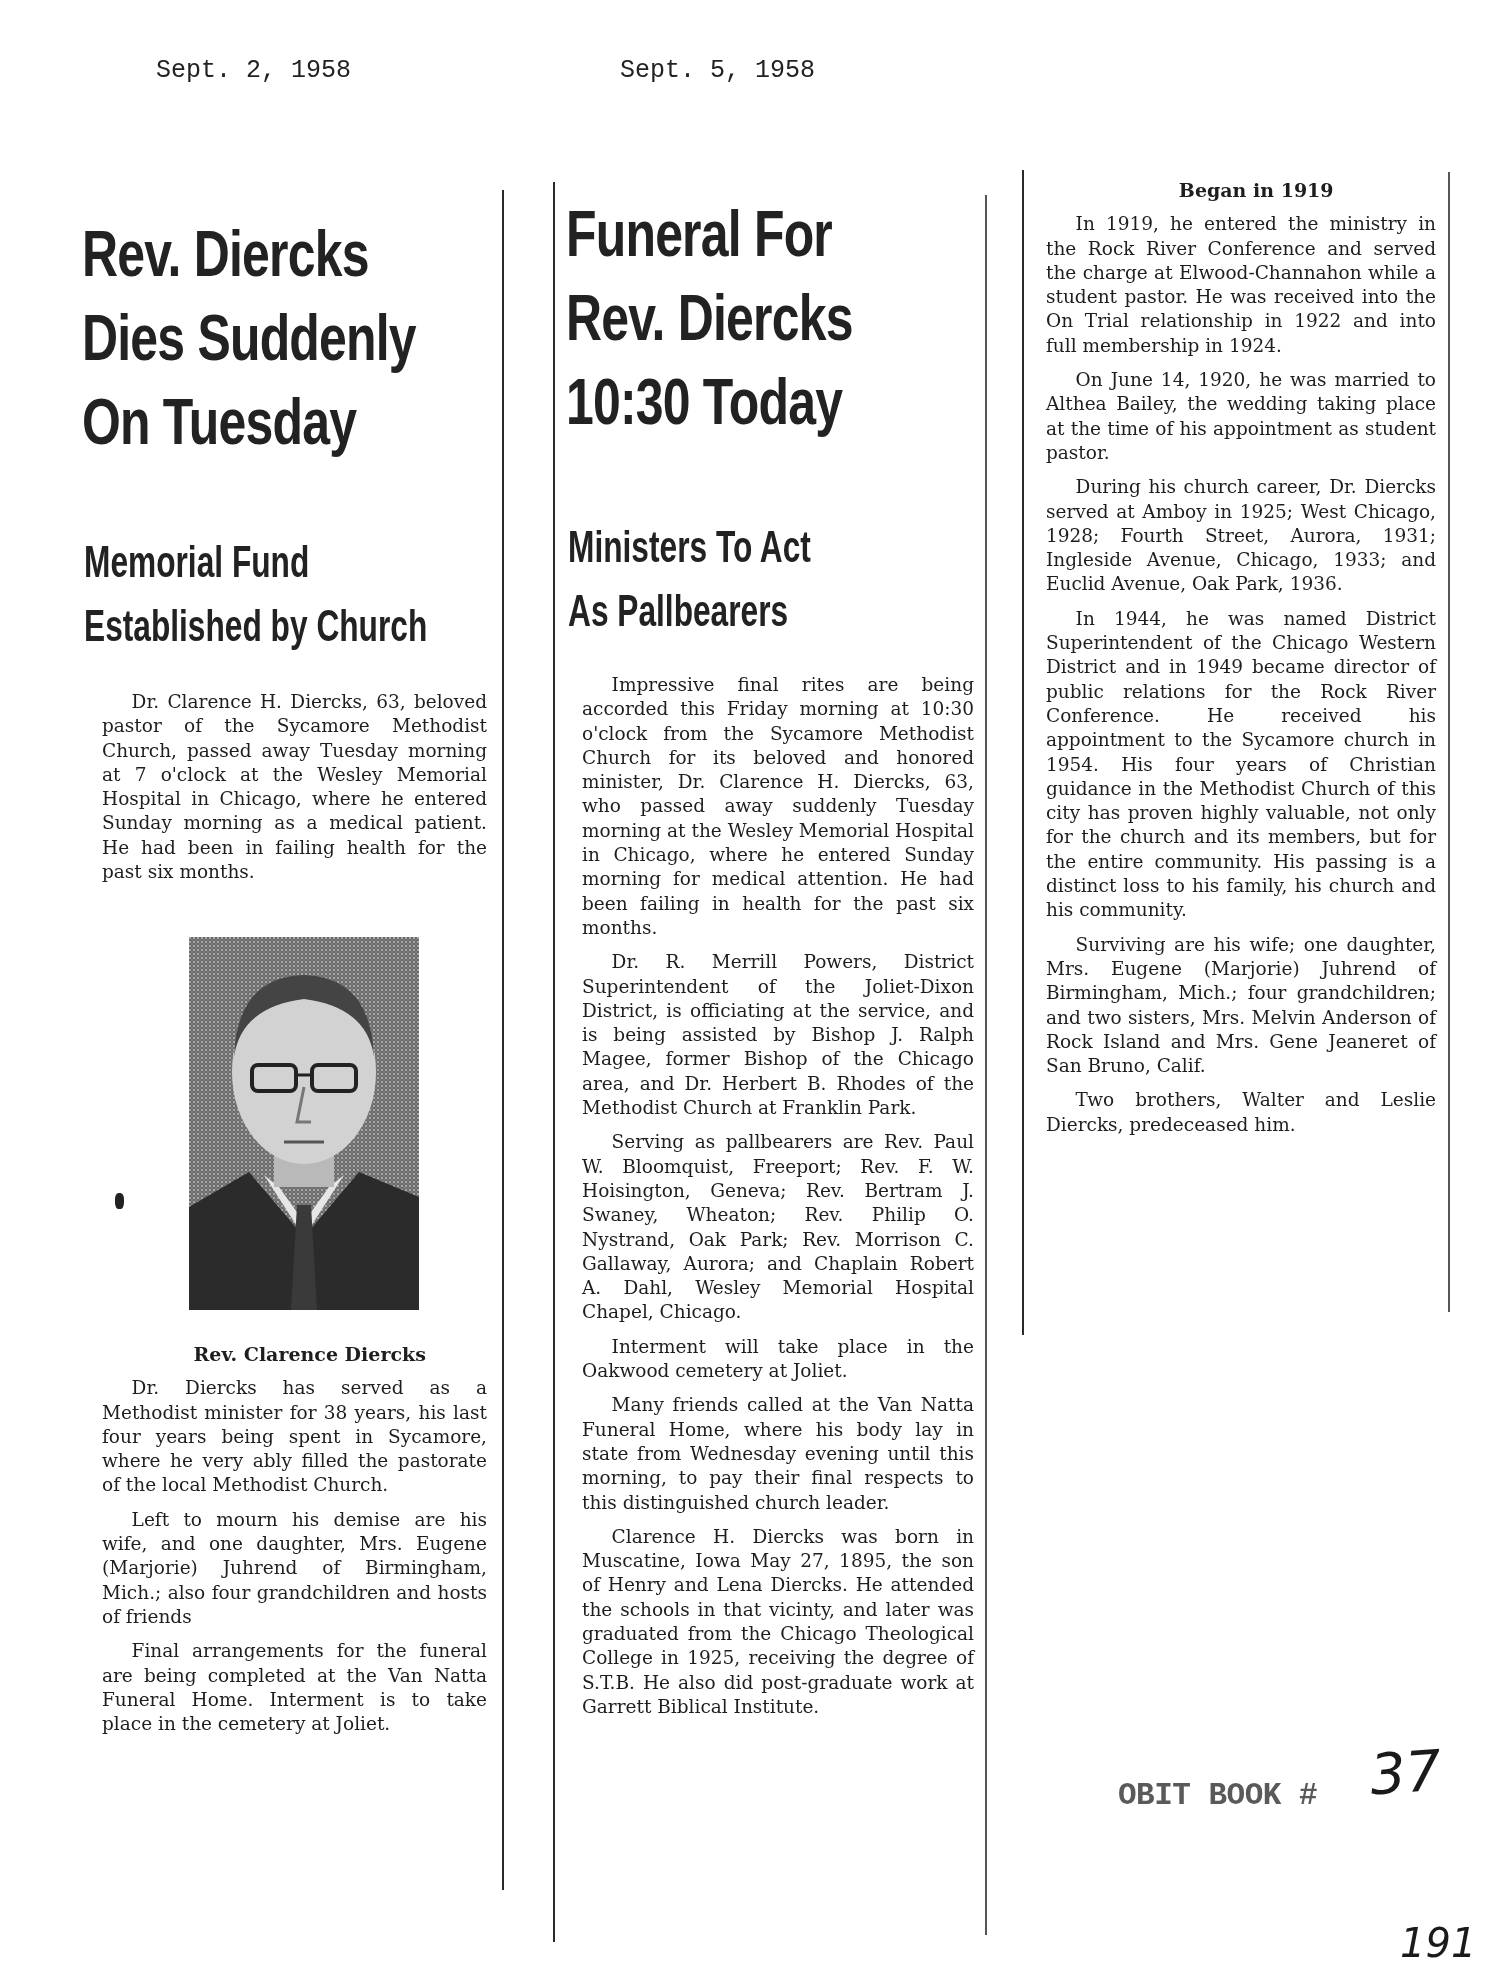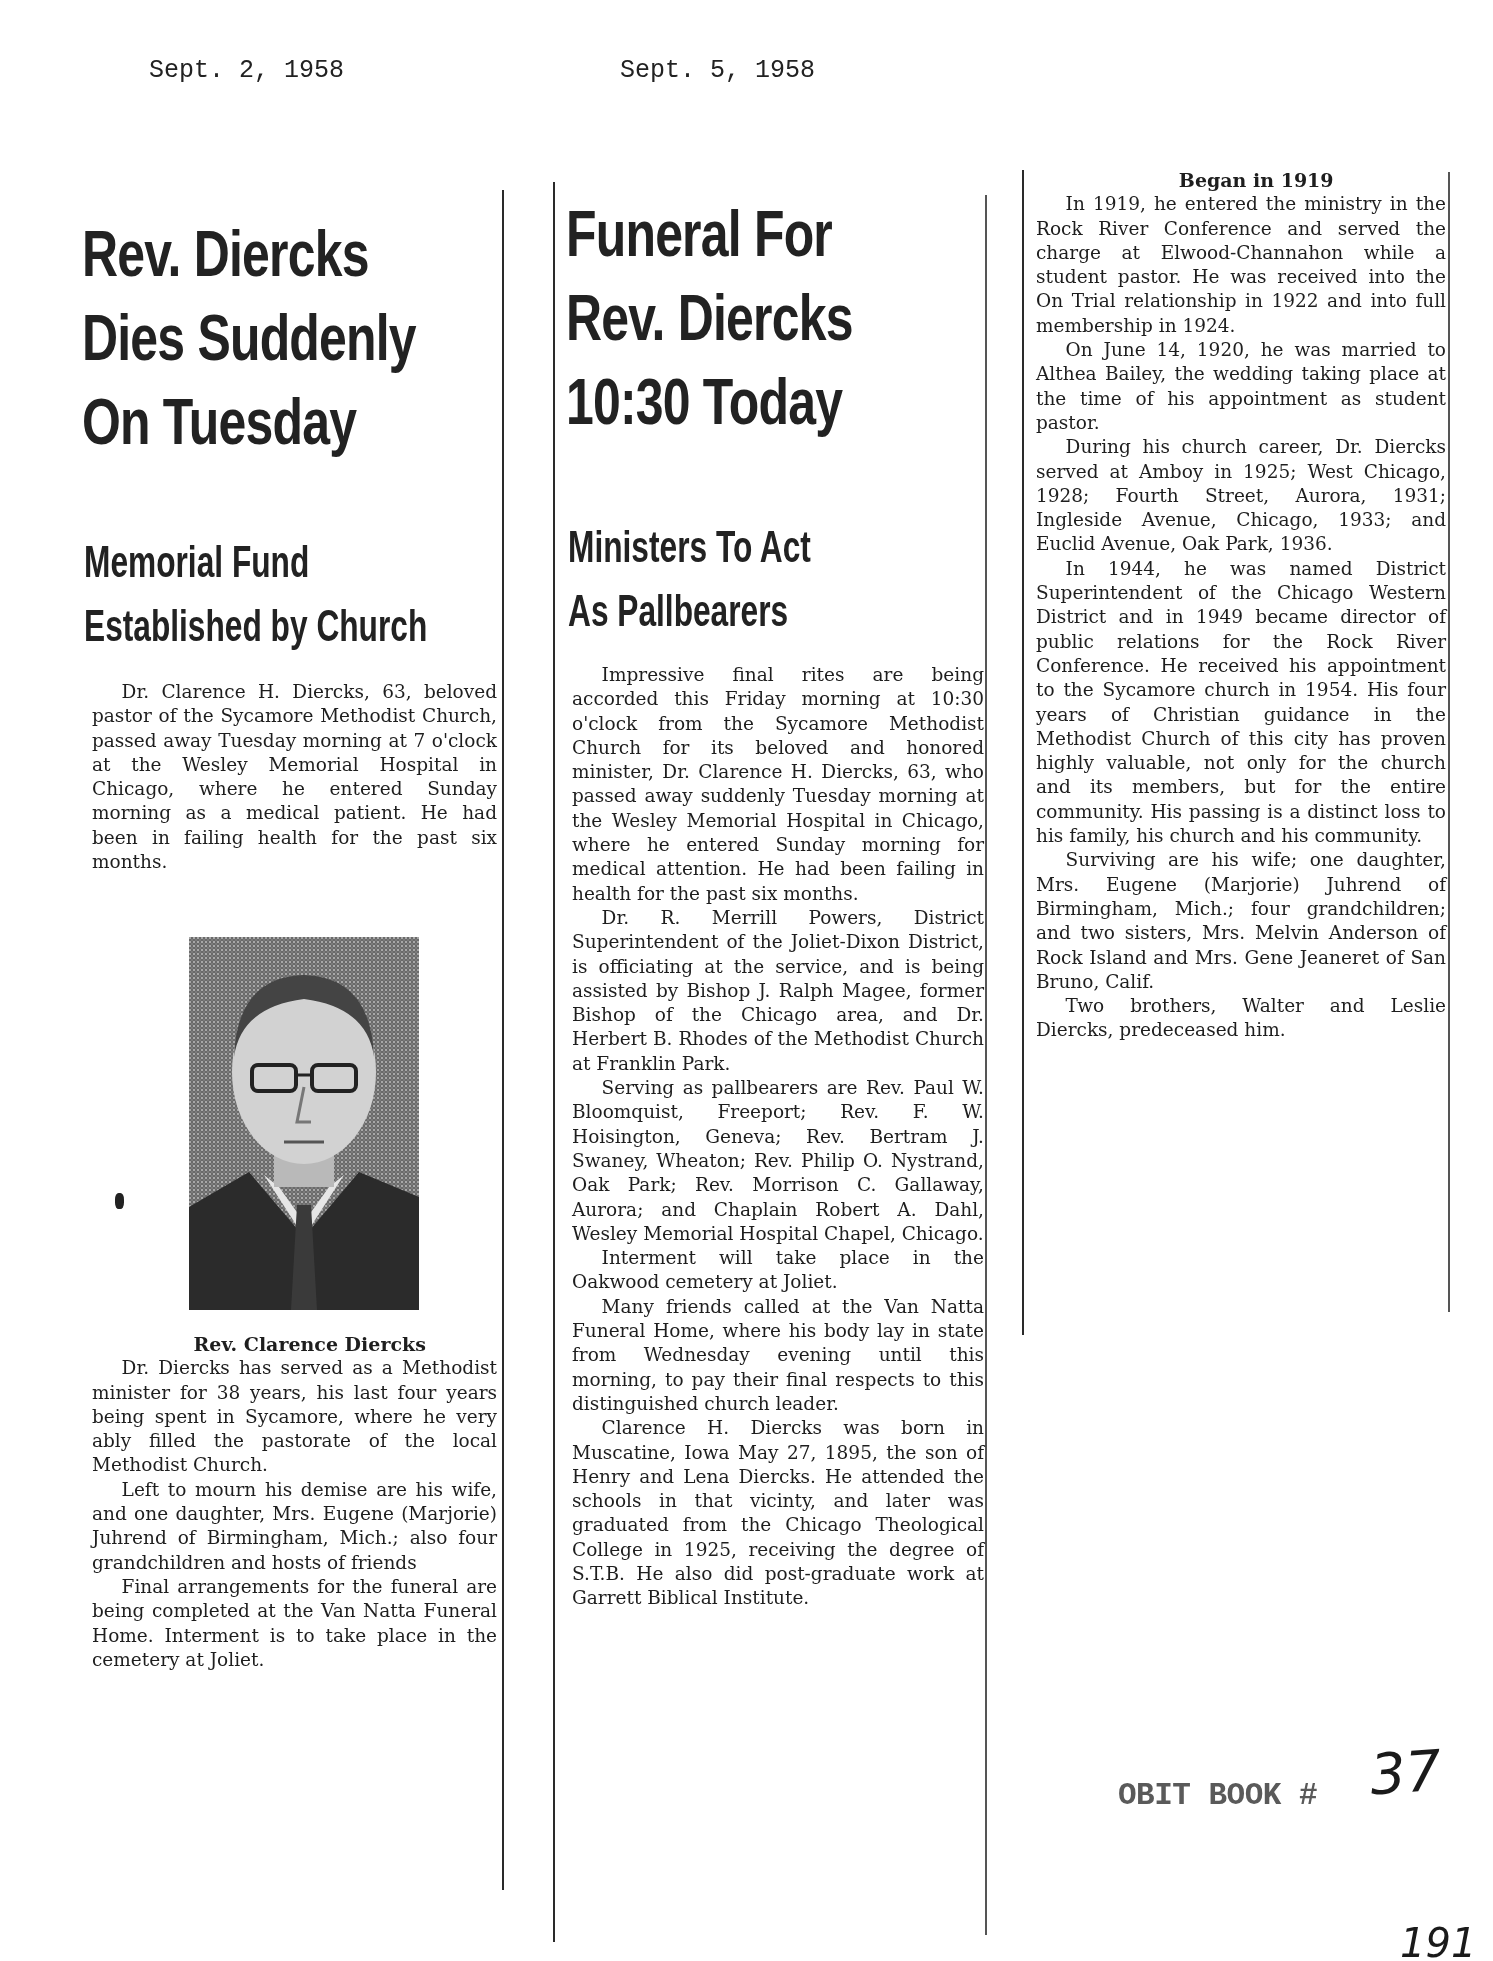--- a/index.html
+++ b/index.html
@@ -15,21 +15,21 @@
     }
     .col {
       position: absolute;
       font-family: "DejaVu Serif", serif;
       font-size: 18.5px;
       line-height: 24.3px;
       color: #1e1e1e;
       text-align: justify;
       hyphens: none;
     }
-    .col p { margin: 0; text-indent: 1.6em; }
+    .col p { margin: 10px; text-indent: 1.6em; }
     .rule { position: absolute; background: #2a2a2a; width: 2px; }
     .head {
       font-family: "Liberation Sans", "DejaVu Sans", sans-serif;
       font-weight: bold; color: #222;
       transform-origin: left top;
       margin: 0;
     }
     .h-main {
       font-size: 64px; line-height: 84px; letter-spacing: -1px;
       transform: scaleX(0.78);
@@ -56,21 +56,21 @@
     .handwritten {
       position: absolute;
       font-family: "DejaVu Sans", sans-serif; font-weight: 300;
       color: #1a1a1a; font-style: italic;
     }
     .blot { position: absolute; background: #222; border-radius: 40%; }
   </style>
 </head>
 <body>
 
-<div class="date" style="left:149px;">Sept. 2, 1958</div>
+<div class="date" style="left:156px;">Sept. 2, 1958</div>
 <div class="date" style="left:620px;">Sept. 5, 1958</div>
 
 <div class="rule" style="left:502px; top:190px; height:1700px; width:1.5px;"></div>
 <div class="rule" style="left:553px; top:182px; height:1760px; width:1.5px;"></div>
 <div class="rule" style="left:985px; top:195px; height:1740px; width:1.5px; opacity:0.8"></div>
 <div class="rule" style="left:1022px; top:170px; height:1165px; width:1.5px;"></div>
 <div class="rule" style="left:1448px; top:172px; height:1140px; width:1.5px; opacity:0.8"></div>
 
 <div>
   <div style="position:absolute; left:82px; top:212px;">

